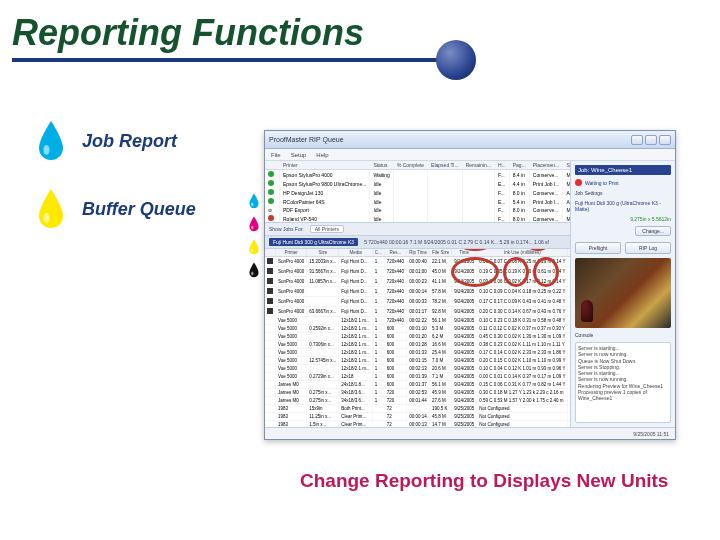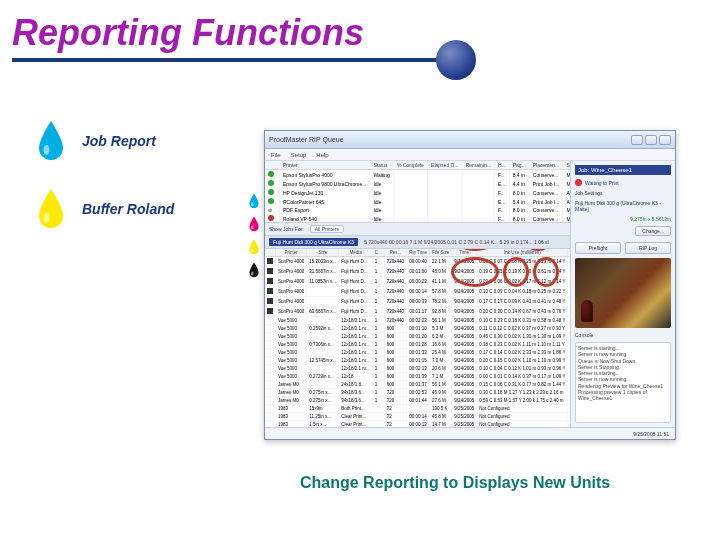--- a/index.html
+++ b/index.html
@@ -8,21 +8,21 @@
     height: 540px;
     background: #fff;
     font-family: Arial, Helvetica, sans-serif;
     position: relative;
     overflow: hidden;
   }
   .title {
     position: absolute;
     top: 12px;
     left: 12px;
-    color: #a21caf;
+    color: #14532d;
     font-size: 36px;
     font-weight: 700;
     font-style: italic;
   }
   .title-rule {
     position: absolute;
     top: 58px;
     left: 12px;
     width: 430px;
     height: 4px;
@@ -49,21 +49,21 @@
     gap: 16px;
     margin-bottom: 26px;
   }
   .drop {
     width: 30px;
     height: 42px;
     flex-shrink: 0;
   }
   .item-label {
     color: #1a3a7a;
-    font-size: 14px;
+    font-size: 18px;
     font-weight: 700;
     font-style: italic;
     line-height: 1.15;
   }
   .screenshot {
     position: absolute;
     top: 130px;
     left: 264px;
     width: 412px;
     height: 310px;
@@ -215,22 +215,22 @@
   .callout {
     position: absolute;
     border: 3px solid #c0392b;
     border-radius: 50%;
     pointer-events: none;
   }
   .caption {
     position: absolute;
     left: 300px;
     bottom: 48px;
-    color: #0f766e;
-    font-size: 16px;
+    color: #be185d;
+    font-size: 19px;
     font-weight: 700;
   }
   .side-drops {
     position: absolute;
     left: 248px;
     top: 193px;
     width: 14px;
     display: flex;
     flex-direction: column;
     gap: 3px;
@@ -250,21 +250,21 @@
           <path d="M15 1 C15 1 3 19 3 28 a12 12 0 0 0 24 0 C27 19 15 1 15 1 Z" fill="#00aee6"></path>
           <ellipse cx="10.5" cy="30" rx="3" ry="5" fill="rgba(255,255,255,0.55)"></ellipse>
         </svg></span>
       <span class="item-label">Job Report</span>
     </div>
     <div class="item">
       <span class="drop"><svg viewBox="0 0 30 42" width="30" height="42">
           <path d="M15 1 C15 1 3 19 3 28 a12 12 0 0 0 24 0 C27 19 15 1 15 1 Z" fill="#ffe900"></path>
           <ellipse cx="10.5" cy="30" rx="3" ry="5" fill="rgba(255,255,255,0.55)"></ellipse>
         </svg></span>
-      <span class="item-label">Buffer Roland</span>
+      <span class="item-label">Buffer Queue</span>
     </div>
   </div>
 
 <div class="side-drops" id="side-drops">
     <span><svg viewBox="0 0 30 42" width="12" height="16">
         <path d="M15 1 C15 1 3 19 3 28 a12 12 0 0 0 24 0 C27 19 15 1 15 1 Z" fill="#00aee6"></path>
         <ellipse cx="10.5" cy="30" rx="3" ry="5" fill="rgba(255,255,255,0.55)"></ellipse>
       </svg></span>
     <span><svg viewBox="0 0 30 42" width="12" height="16">
         <path d="M15 1 C15 1 3 19 3 28 a12 12 0 0 0 24 0 C27 19 15 1 15 1 Z" fill="#e6007e"></path>

